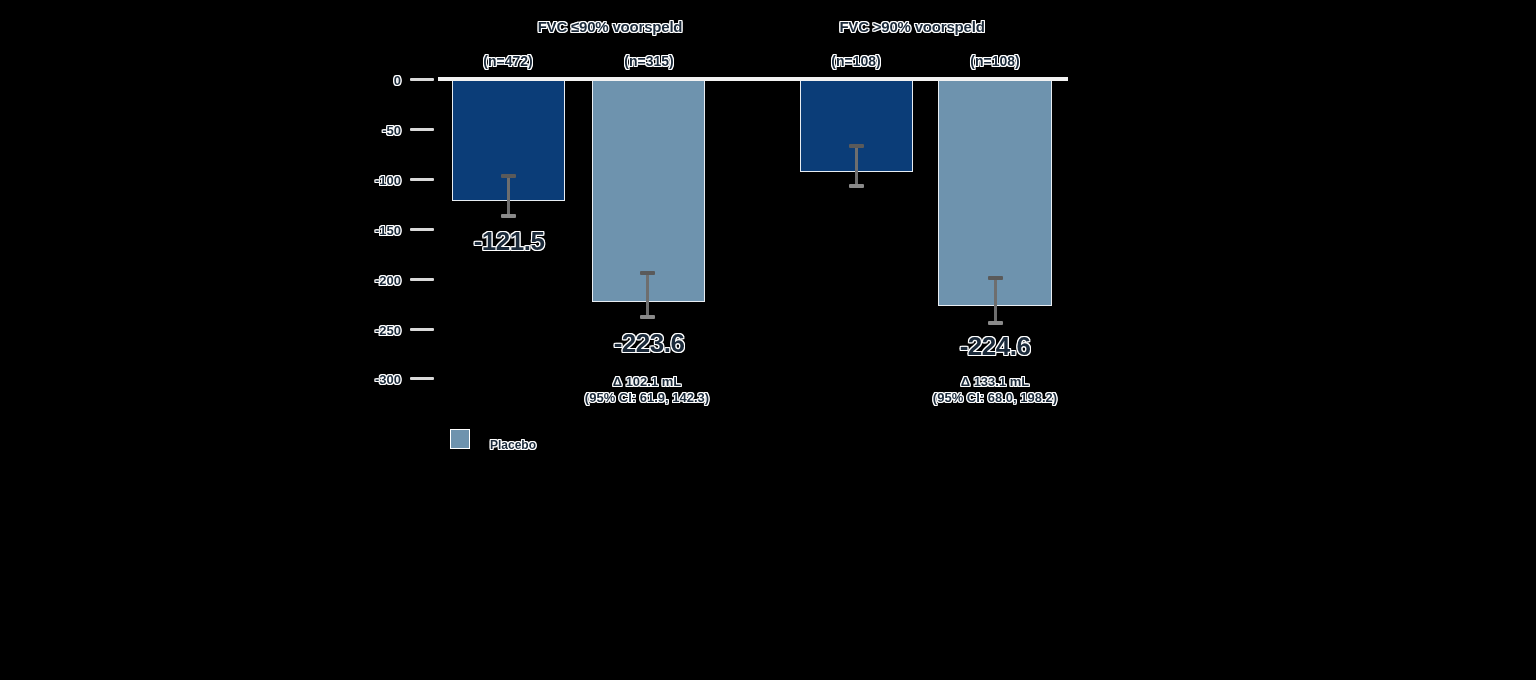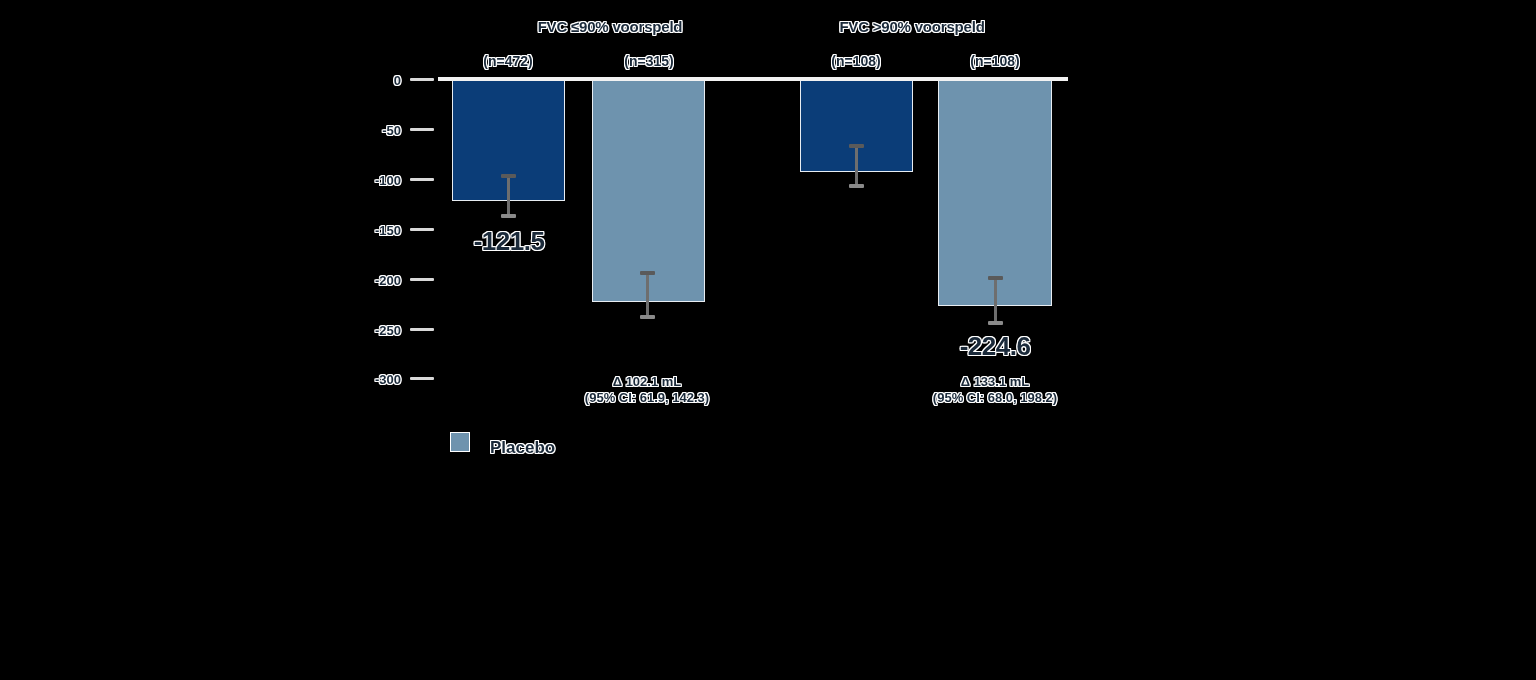--- a/index.html
+++ b/index.html
@@ -123,21 +123,21 @@
     align-items: center;
     gap: 20px;
   }
   .legend-swatch {
     width: 20px;
     height: 20px;
     box-sizing: border-box;
     border: 1px solid #ffffff;
   }
   .legend-label {
-    font-size: 17px;
+    font-size: 12px;
     margin-top: 12px;
   }
 </style>
 </head>
 <body>
 
 <div id="chart-root">
 
   <div class="group-title otext" style="left:460px; top:18px; width:300px;">FVC ≤90% voorspeld</div>
 
@@ -177,20 +177,21 @@
   <div class="bar" style="left:452px; top:81px; width:113px; height:120px; background:#0b3d78;"></div>
   <div class="err-stem" style="left:507px; top:175px; height:43px;"></div>
   <div class="err-cap err-cap-top" style="left:501px; top:174px;"></div>
   <div class="err-cap" style="left:501px; top:214px;"></div>
   <div class="value-label otext" style="left:433px; top:226px; width:152px;">-121.5</div>
 
   <div class="bar" style="left:592px; top:81px; width:113px; height:221px; background:#6e93ae;"></div>
   <div class="err-stem" style="left:646px; top:272px; height:47px;"></div>
   <div class="err-cap err-cap-top" style="left:640px; top:271px;"></div>
   <div class="err-cap" style="left:640px; top:315px;"></div>
+  <div class="value-label otext" style="left:573px; top:328px; width:152px;">-223.6</div>
 
   <div class="bar" style="left:800px; top:81px; width:113px; height:91px; background:#0b3d78;"></div>
   <div class="err-stem" style="left:855px; top:145px; height:43px;"></div>
   <div class="err-cap err-cap-top" style="left:849px; top:144px;"></div>
   <div class="err-cap" style="left:849px; top:184px;"></div>
 
   <div class="bar" style="left:938px; top:81px; width:114px; height:225px; background:#6e93ae;"></div>
   <div class="err-stem" style="left:994px; top:277px; height:48px;"></div>
   <div class="err-cap err-cap-top" style="left:988px; top:276px;"></div>
   <div class="err-cap" style="left:988px; top:321px;"></div>

